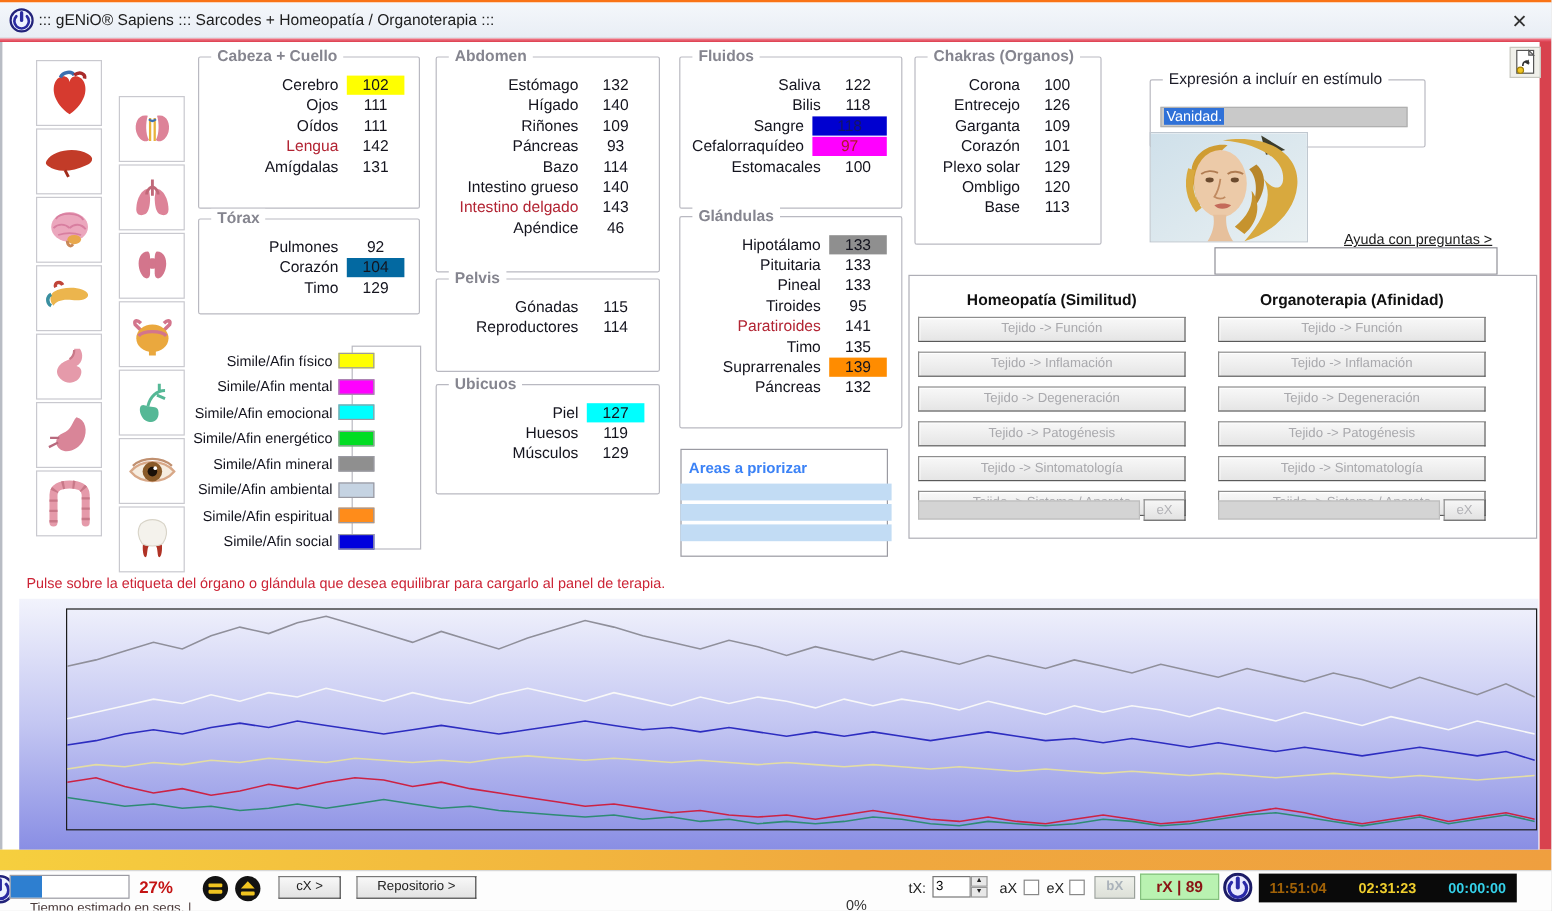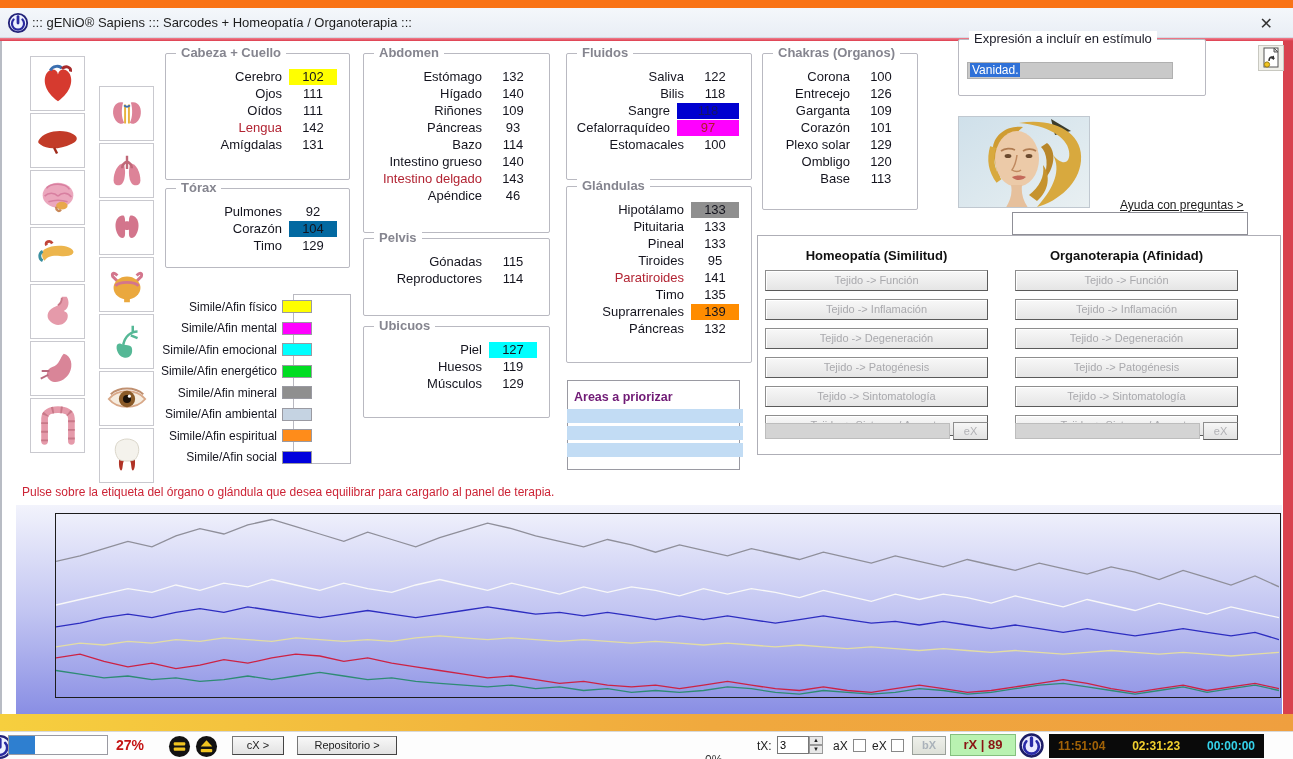--- a/index.html
+++ b/index.html
@@ -1,17 +1,17 @@
 <!DOCTYPE html>
 <html><head>
 <meta charset="utf-8">
 <style>
   html,body{margin:0;padding:0;background:#dcdcdc;}
   *{box-sizing:border-box;font-family:"Liberation Sans",sans-serif;}
-  #app{position:relative;width:1293px;height:759px;background:#fff;overflow:hidden;border-top:8px solid #f97316;}
+  #app{position:relative;width:1293px;height:759px;background:#fff;overflow:hidden;border-top:2px solid #f97316;}
   .abs{position:absolute;}
   
   #titlebar{left:0;top:0;width:1293px;height:30px;background:linear-gradient(#f4f7fb,#e9eef5);border-bottom:1px solid #d5dae2;display:flex;align-items:center;}
   #title-text{font-size:13px;color:#1c1c1c;margin-left:6px;}
   #close-x{position:absolute;right:14px;top:4px;font-size:16px;color:#333;cursor:default;padding:2px 6px;}
   
   #accent-top{left:0;top:30px;width:1293px;height:3px;background:linear-gradient(#f08090,#dd3d4d);}
   #accent-right{left:1283px;top:33px;width:10px;height:673px;background:#d8424e;}
   #accent-left{left:0;top:33px;width:2px;height:673px;background:#b8bcc4;}
   #accent-bottom{left:0;top:706px;width:1293px;height:17px;background:linear-gradient(90deg,#f6cf3e,#f0a93e 55%,#ef9f3f);}
@@ -35,21 +35,21 @@
   #expr-input .sel{background:#2f71d8;color:#fff;padding:0 2px;}
   #ayuda-link{font-size:12px;color:#1c1c1c;text-decoration:underline;cursor:pointer;}
   #free-box{left:1012px;top:204px;width:236px;height:23px;background:#fff;border:1px solid #8f8f97;}
   #therapy-panel{left:757px;top:227px;width:524px;height:220px;border:1px solid #aeaeb6;background:#fff;}
   .col-title{position:absolute;font-size:13px;font-weight:bold;color:#111;width:223px;text-align:center;}
   .tj-btn{position:absolute;width:223px;height:21px;background:linear-gradient(#f8f8f8,#e5e5e5);border:1px solid #8e8e8e;border-right-color:#5a5a5a;border-bottom-color:#5a5a5a;box-shadow:inset 1px 1px 0 #fff;color:#a9a9ad;font-size:11px;text-align:center;line-height:19px;cursor:default;}
   .ex-bar{position:absolute;width:185px;height:16px;background:#d4d4d4;border:1px solid #bdbdbd;}
   .ex-btn{position:absolute;width:35px;height:18px;background:linear-gradient(#f6f6f6,#e2e2e2);border:1px solid #8e8e8e;border-right-color:#5a5a5a;border-bottom-color:#5a5a5a;color:#b2b2b6;font-size:11px;text-align:center;line-height:16px;}
   
   #areas-box{left:567px;top:372px;width:173px;height:90px;border:1px solid #9a9aa2;background:#fff;padding:6px 0 0 6px;}
-  #areas-title{font-size:12.5px;font-weight:bold;color:#701a75;}
+  #areas-title{font-size:12.5px;font-weight:bold;color:#3b82f6;}
   .area-bar{position:absolute;left:-1px;width:176px;height:14px;background:#c2dcf4;}
   
   #instruction{left:22px;top:477px;font-size:12px;color:#cc2436;}
   
   #chart-wrap{left:16px;top:497px;width:1266px;height:209px;background:linear-gradient(180deg,#f2f3fc 0%,#c3c6f2 50%,#898ee4 100%);}
   #chart-box{left:39px;top:8px;width:1226px;height:185px;border:1.5px solid #1c1c1c;position:absolute;}
   
   #statusbar{left:0;top:723px;width:1293px;height:36px;background:#fdfdfd;border-top:1px solid #d8d8d8;}
   #progress{left:8px;top:3px;width:100px;height:20px;border:1px solid #9a9aa2;background:#fff;position:absolute;}
   #progress-fill{height:100%;background:#2e7fd0;}
@@ -429,21 +429,21 @@
       <div class="lg-row">
         <span class="lg-lbl">Simile/Afin espiritual</span>
         <span class="lg-sw" style="background: rgb(255, 140, 26);"></span>
       </div>
       <div class="lg-row">
         <span class="lg-lbl">Simile/Afin social</span>
         <span class="lg-sw" style="background: rgb(0, 0, 221);"></span>
       </div>
     </div>
 
-  <div class="gbox" style="left:958px;top:31px;width:248px;height:57px;padding:0;">
+  <div class="gbox" style="left:958px;top:64px;width:230px;height:57px;padding:0;">
     <span class="gb-title" style="color:#1c1c28;font-weight:normal;">Expresión a incluír en estímulo</span>
     <div id="expr-input"><span class="sel">Vanidad.</span></div>
   </div>
 
   <div class="abs" style="left:958px;top:108px;width:132px;height:92px;border:1px solid #c0c8d0;overflow:hidden;">
     <svg viewBox="0 0 132 92" width="132" height="92">
       <defs>
           <linearGradient id="vbg" x1="0" y1="0" x2="1" y2="1">
             <stop offset="0" stop-color="#cfe0ea"></stop>
             <stop offset="1" stop-color="#e9f0f2"></stop>

